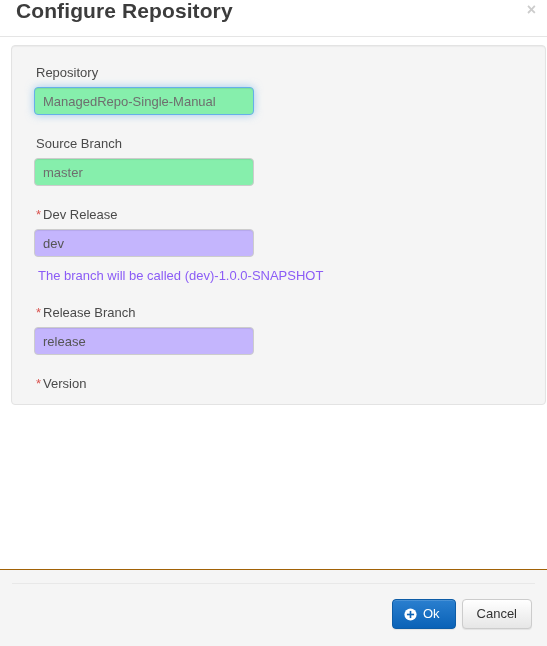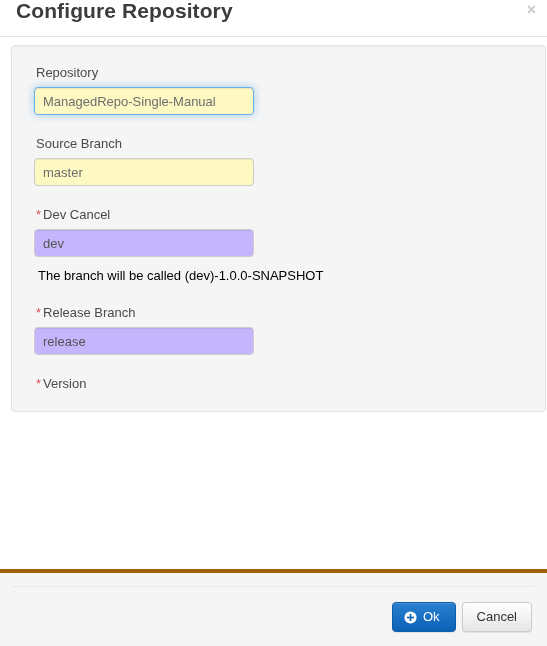--- a/index.html
+++ b/index.html
@@ -64,21 +64,21 @@
     padding: 8px 6px 0 6px;
     box-sizing: border-box;
   }
 
   .panel {
     margin: 0 5px;
     background: #f5f5f5;
     border: 1px solid #e3e3e3;
     border-radius: 4px;
     box-shadow: inset 0 1px 1px rgba(0,0,0,0.045);
-    padding: 19px 22px 13px 22px;
+    padding: 19px 22px 6px 22px;
     box-sizing: border-box;
     width: 535px;
   }
 
   .form-group {
     margin-bottom: 0;
   }
   .form-group + .form-group {
     margin-top: 21px;
   }
@@ -109,46 +109,46 @@
     background-color: #c4b5fd;
     background-image: none;
     border: 1px solid #cccccc;
     border-radius: 4px;
     box-shadow: inset 0 1px 1px rgba(0,0,0,0.075);
     box-sizing: border-box;
     outline: none;
   }
   .form-control[disabled],
   .form-control.is-disabled {
-    background-color: #fef9c3;
+    background-color: #86efac;
     color: #6e6e6e;
     cursor: not-allowed;
   }
   .form-control.is-focused {
     border-color: #66afe9;
     box-shadow: inset 0 1px 1px rgba(0,0,0,0.075), 0 0 8px rgba(102,175,233,0.6);
   }
 
   .help-block {
     display: block;
     font-size: 13px;
-    color: #000000;
+    color: #8b5cf6;
     margin: 11px 0 0 4px;
     line-height: 16px;
   }
 
   
   .modal-footer {
     position: absolute;
     left: 0;
     right: 0;
     bottom: 0;
     height: 77px;
     background: #f5f5f5;
-    border-top: 4px solid #a16207;
+    border-top: 1px solid #a16207;
     box-sizing: border-box;
     padding: 17px;
   }
   .footer-rule {
     position: absolute;
     left: 12px;
     right: 12px;
     top: 13px;
     height: 1px;
     background: #e8e8e8;
@@ -213,21 +213,21 @@
       <div id="form-fields">
           <div class="form-group">
             <label class="control-label"><span>Repository</span></label>
             <input type="text" class="form-control is-disabled is-focused" disabled="disabled" value="ManagedRepo-Single-Manual" style="">
           </div>
           <div class="form-group">
             <label class="control-label"><span>Source Branch</span></label>
             <input type="text" class="form-control is-disabled" disabled="disabled" value="master" style="">
           </div>
           <div class="form-group">
-            <label class="control-label"><span class="req">*</span><span>Dev Cancel</span></label>
+            <label class="control-label"><span class="req">*</span><span>Dev Release</span></label>
             <input type="text" class="form-control" value="dev" style="">
             <span class="help-block">The branch will be called (dev)-1.0.0-SNAPSHOT</span>
           </div>
           <div class="form-group">
             <label class="control-label"><span class="req">*</span><span>Release Branch</span></label>
             <input type="text" class="form-control" value="release" style="">
           </div>
           <div class="form-group">
             <label class="control-label"><span class="req">*</span><span>Version</span></label>
           </div>

